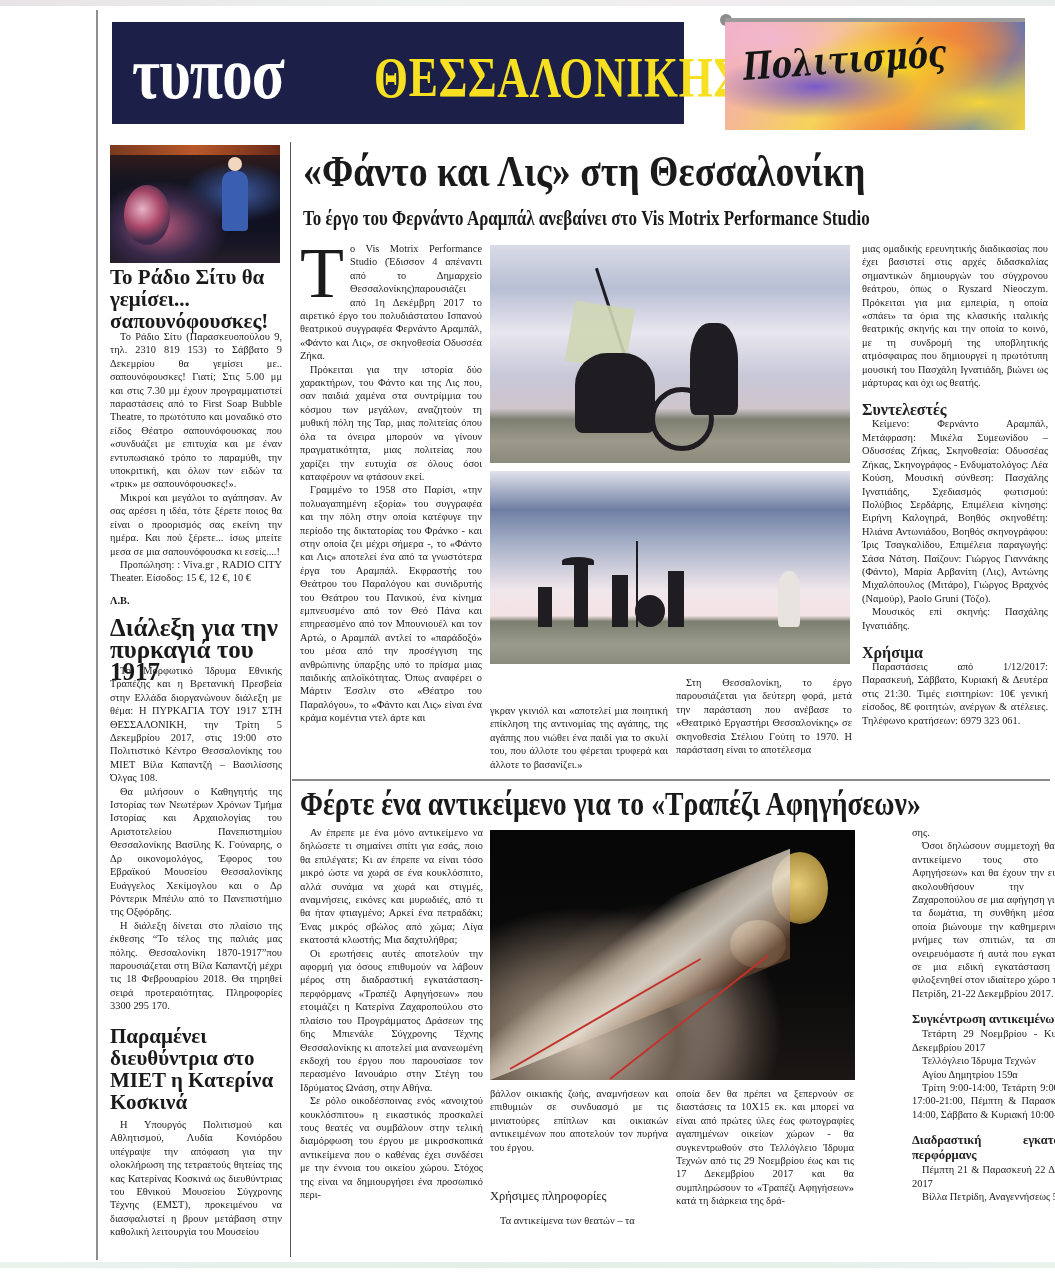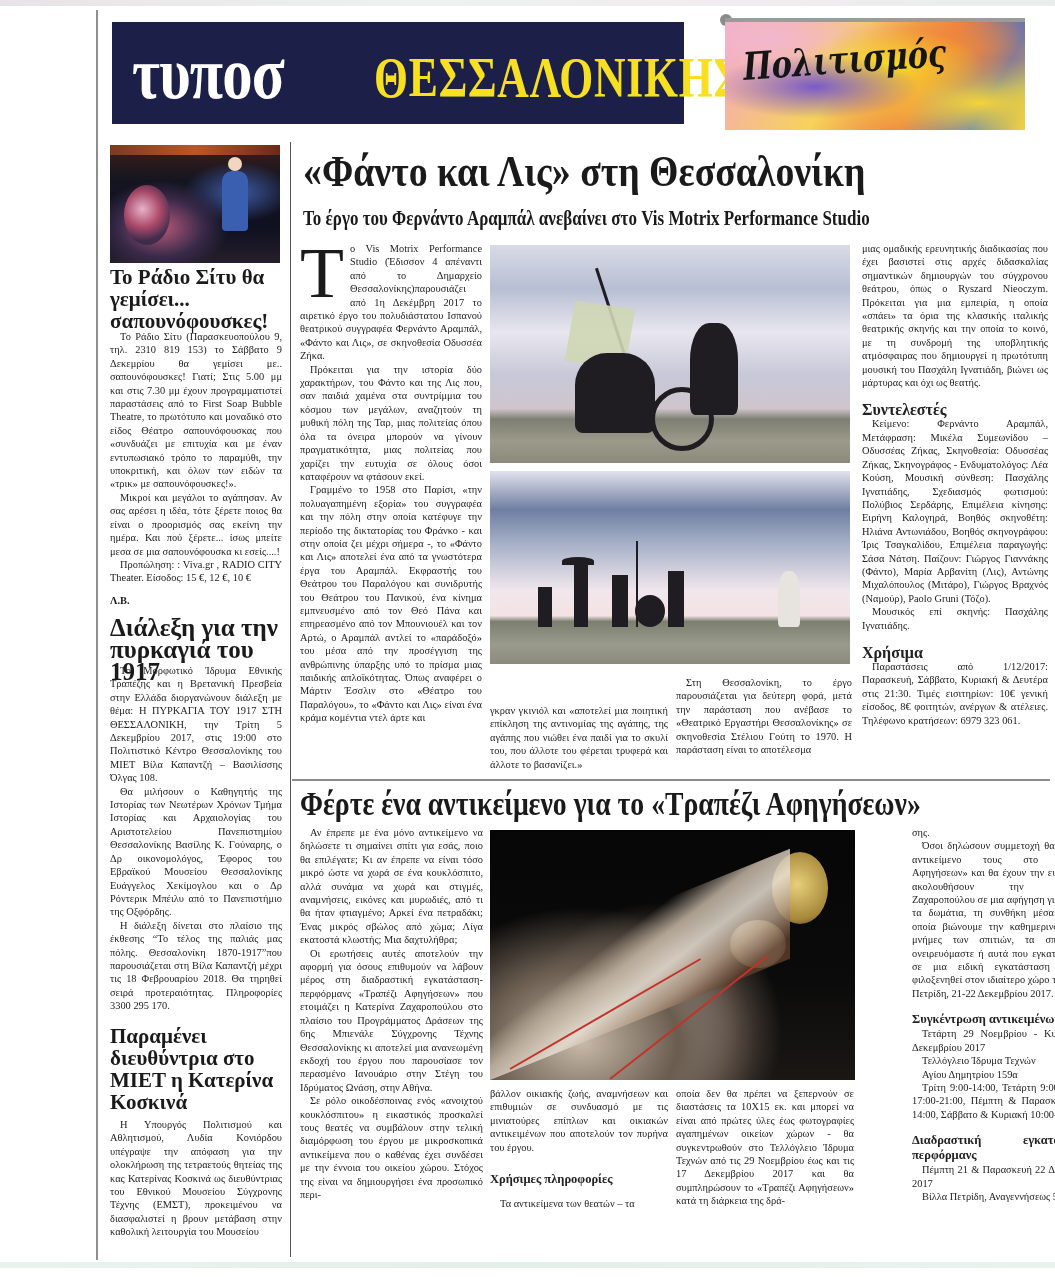--- a/index.html
+++ b/index.html
@@ -95,21 +95,21 @@
   .lamp2 { position: absolute; left: 240px; top: 90px; width: 56px; height: 48px; border-radius: 50%;
     background: radial-gradient(circle at 50% 50%, #fbf6e4, #d9cfa8 60%, #2a2518); }
   .table-strip { position: absolute; left: 0; top: 140px; width: 300px; height: 110px;
     background: linear-gradient(160deg, transparent 30%, #c4b6a4 45%, #e7dfd3 60%, #b39c86 75%, #5a3c2a 90%);
     transform: skewY(-22deg); transform-origin: left bottom; opacity: .85; }
   .red-line { position: absolute; height: 2px; background: #c3322b; transform-origin: left center; }
 
   .col-f { position: absolute; left: 490px; top: 1087px; width: 178px; }
   .col-g { position: absolute; left: 676px; top: 1087px; width: 178px; }
   .col-h { position: absolute; left: 912px; top: 826px; width: 186px; }
-  .info-h { font-weight: bold; font-size: 12.5px; line-height: 15px; margin-top: 18px; }
+  .info-h { font-weight: normal; font-size: 12.5px; line-height: 15px; margin-top: 35px; }
   .box-h { font-weight: bold; font-size: 12.5px; line-height: 15px; margin-top: 12px; }
 </style>
 </head>
 <body>
 
 <div class="page-top-shadow"></div>
 <div class="left-rule"></div>
 
 <div class="masthead">
   <div class="mast-typos">τυποσ</div>

